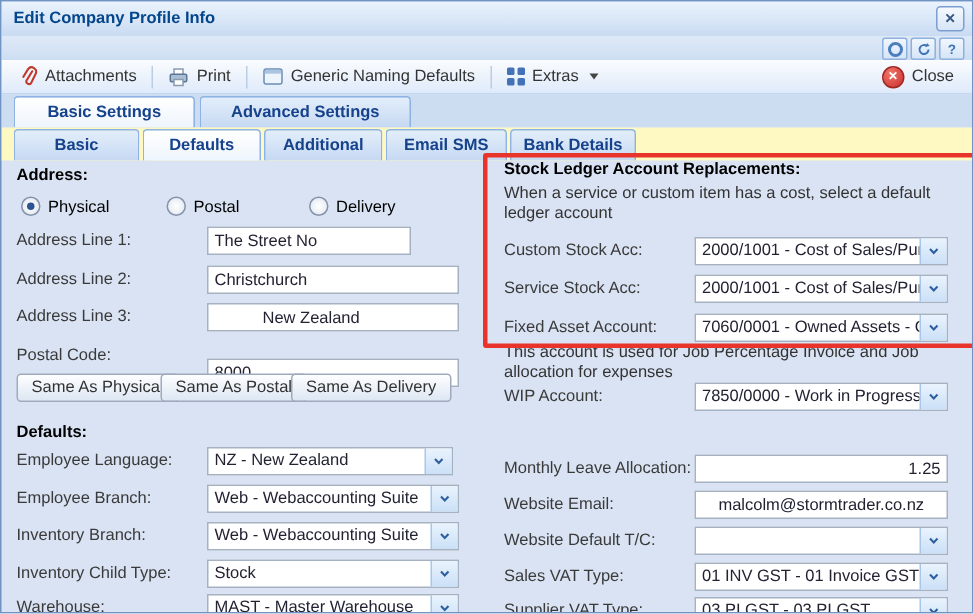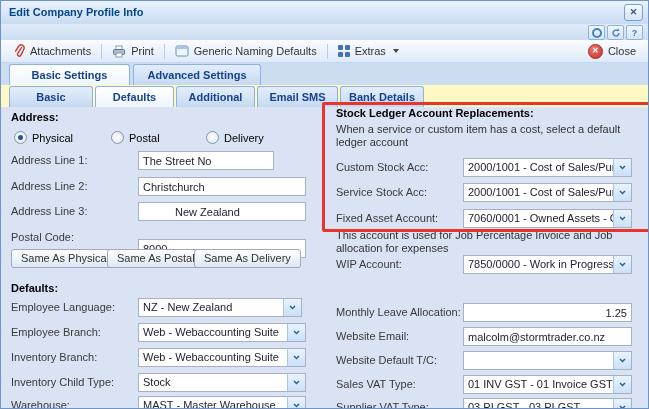--- a/index.html
+++ b/index.html
@@ -125,21 +125,21 @@
       <span class="caret"></span>
     </div>
     <div class="tb-item" style="margin-left:auto;">
       <span class="close-ico">✕</span>
       <span>Close</span>
     </div>
   </div>
 
   <div class="tabrow1">
     <div class="tab active" style="left:8px;width:121px;">Basic Settings</div>
-    <div class="tab" style="left:132px;width:128px;">Advanced Settings</div>
+    <div class="tab" style="left:132px;width:141px;">Advanced Settings</div>
   </div>
 
   <div class="tabrow2">
     <div class="tab" style="left:8px;width:84px;">Basic</div>
     <div class="tab" style="left:175px;width:79px;">Additional</div>
     <div class="tab active" style="left:94px;width:79px;">Defaults</div>
     <div class="tab" style="left:256px;width:81px;">Email SMS</div>
     <div class="tab" style="left:339px;width:84px;">Bank Details</div>
   </div>
 
@@ -270,21 +270,21 @@
       <svg width="7" height="5">
           <path d="M1 1 L3.5 3.6 L6 1" stroke="#2d5e9e" stroke-width="1.4" fill="none"></path>
         </svg>
       </span>
   </div>
 
   <span class="lbl" style="left:335px;top:305px;">Monthly Leave Allocation:</span>
   <input class="txt right" style="left: 462px; top: 302px; width: 169px; padding-left: 12px;" value="1.25">
 
   <span class="lbl" style="left:335px;top:329px;">Website Email:</span>
-  <input class="txt" style="left: 462px; top: 326px; width: 169px;" value="malcolm@stormtrader.co.nz">
+  <input class="txt" style="left: 462px; top: 326px; width: 169px; text-align: center;" value="malcolm@stormtrader.co.nz">
 
   <span class="lbl" style="left:335px;top:353px;">Website Default T/C:</span>
   <div class="sel" style="left:462px;top:350px;width:169px;">
     <span class="val"></span>
     <span class="trg">
       <svg width="7" height="5">
           <path d="M1 1 L3.5 3.6 L6 1" stroke="#2d5e9e" stroke-width="1.4" fill="none"></path>
         </svg>
       </span>
   </div>

